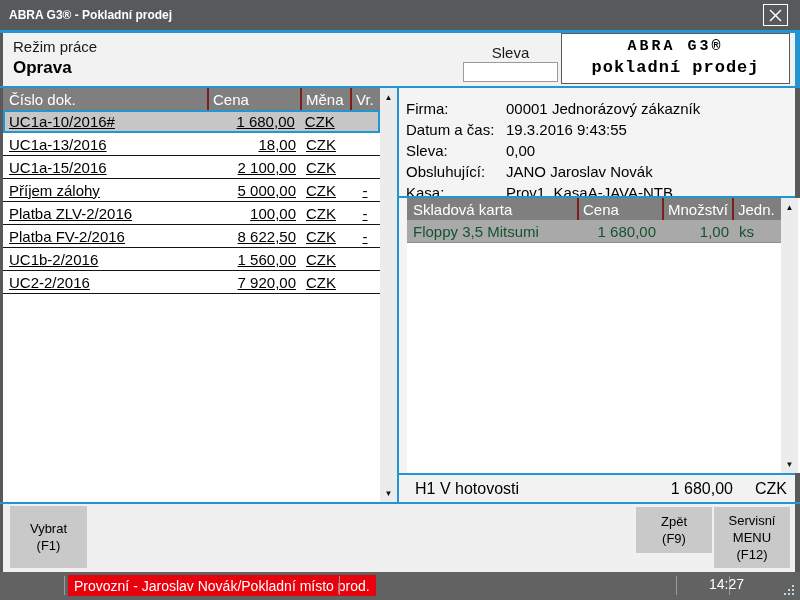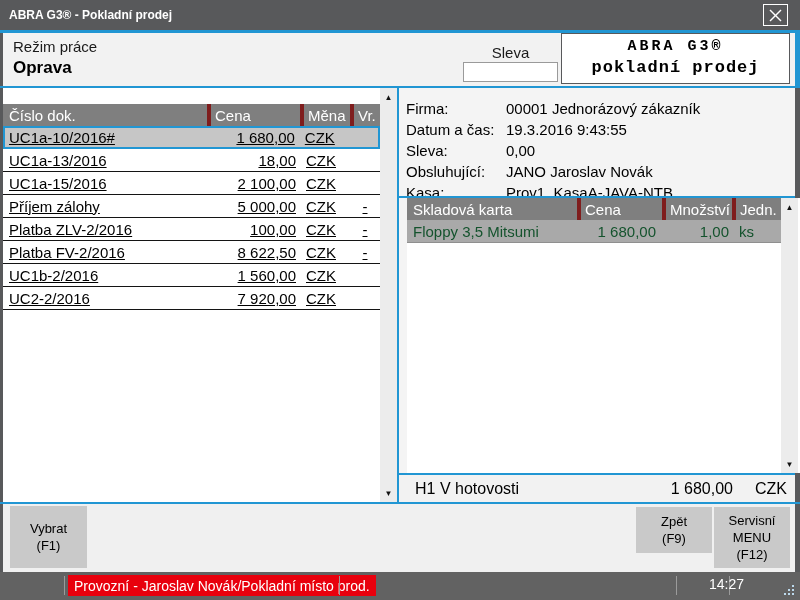--- a/index.html
+++ b/index.html
@@ -33,23 +33,23 @@
   .logo-line2 { font-size:17px; font-weight:bold; letter-spacing:1px; margin-top:3px; }
 
   .hdiv-top { position:absolute; left:0px; top:86px; width:800px; height:2px; background:#2196d3; }
 
   
   .left-pane { position:absolute; left:3px; top:88px; width:394px; height:414px; background:#fff; }
   .vdiv { position:absolute; left:397px; top:88px; width:2px; height:414px; background:#2196d3; }
   .right-pane { position:absolute; left:399px; top:88px; width:396px; height:414px; background:#f4f4f4; }
 
   
-  .doc-table { position:absolute; left:0; top:16px; width:377px; }
+  .doc-table { position:absolute; left:0; top:0; width:377px; }
   .t-header { display:flex; height:22px; background:#7f7f7f; color:#fff; font-size:15px; align-items:center; }
-  .t-header .hc { border-left:4px solid #7f1d1d; height:22px; display:flex; align-items:center; padding-left:4px; }
+  .t-header .hc { border-left:2px solid #7f1d1d; height:22px; display:flex; align-items:center; padding-left:4px; }
   .t-header .hc:first-child { border-left:none; padding-left:6px; }
   .doc-row { display:flex; height:23px; background:#fff; border-bottom:1px solid #141414; font-size:15px; align-items:center; color:#000;text-decoration:underline; }
   .doc-row.selected { background:#c6c6c6; border:2px solid #2196d3; }
   .c-doc  { width:204px; padding-left:6px; overflow:hidden; white-space:nowrap; }
   .c-cena { width:93px;  text-align:right; padding-right:4px; }
   .c-mena { width:50px;  padding-left:6px; }
   .c-vr   { width:30px;  text-align:center; }
   .doc-row.selected .c-doc { padding-left:4px; }
 
   

